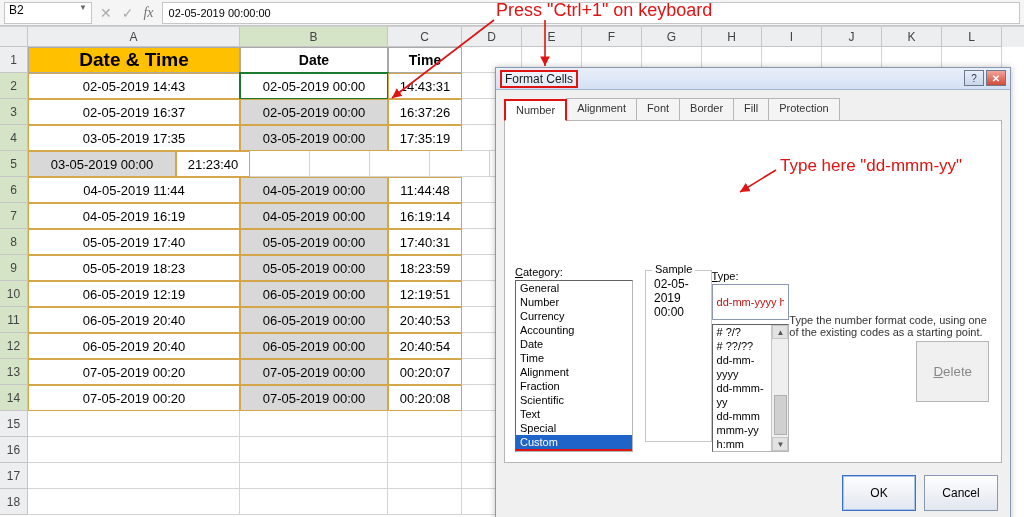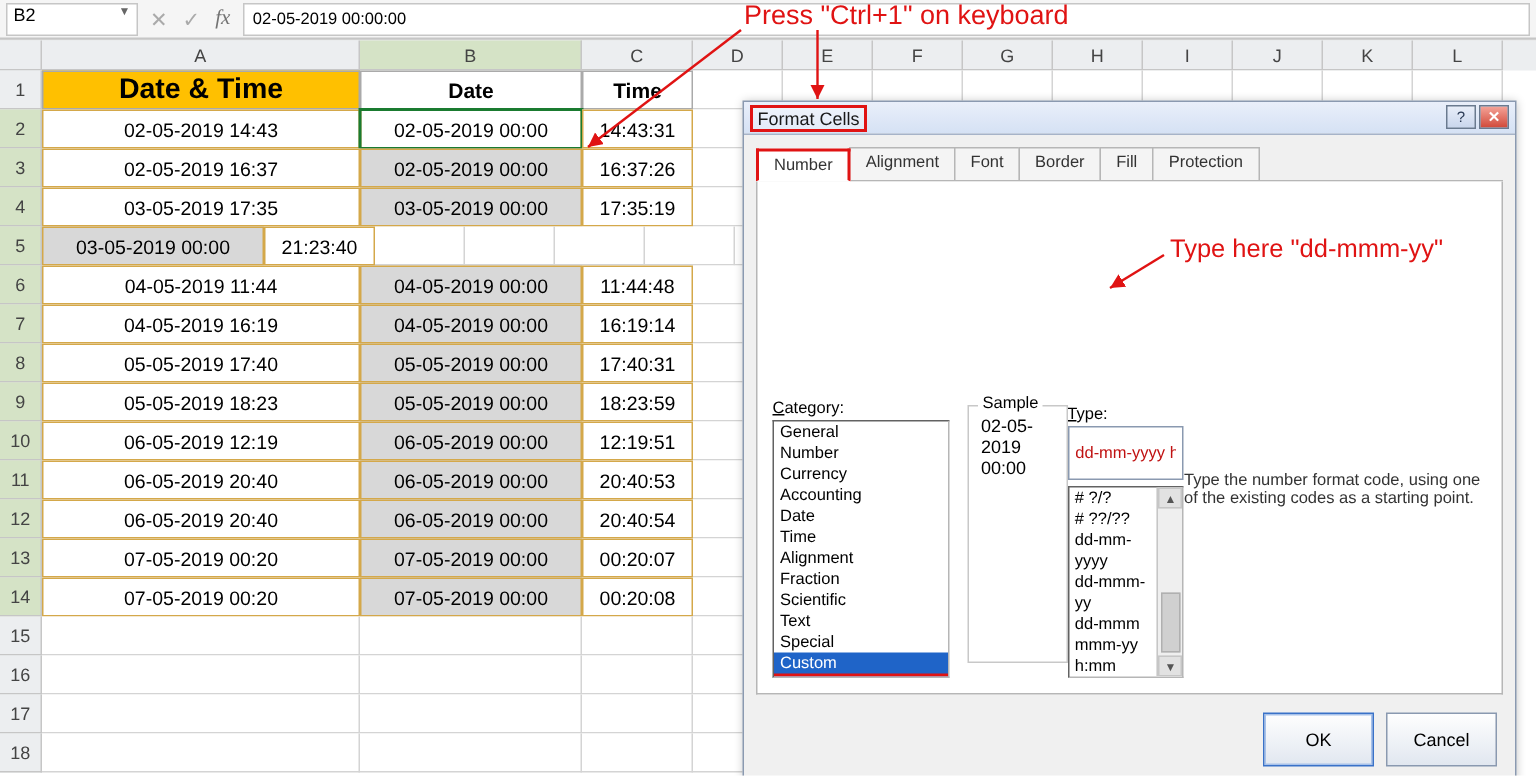--- a/index.html
+++ b/index.html
@@ -653,20 +653,23 @@
             <div class="fi">hh:mm</div>
             <div class="fi">hh:mm:ss</div>
             <div class="sbar">
             <div class="arrow">▲</div>
             <div class="thumb"></div>
             <div class="arrow">▼</div>
           </div>
         </div>
       </div>
 
+      <button class="delbtn" style="position:absolute; right:12px; top:220px;">
+        <span class="u">D</span>elete
+      </button>
 
       <div class="hintline" style="margin-top:44px;">Type the number format code, using one of the existing codes as a starting point.</div>
     </div>
   </div>
 
   <div class="dlgbtns">
     <button class="ok">OK</button>
     <button>Cancel</button>
   </div>
 </div>

